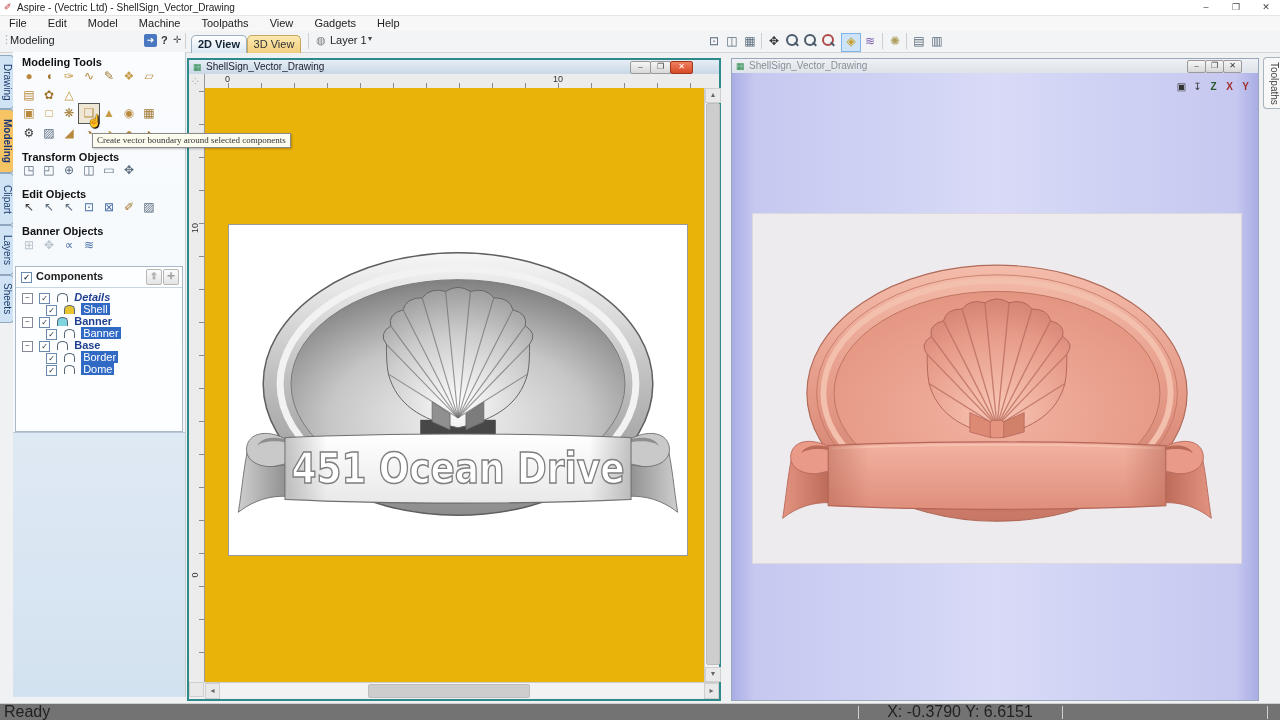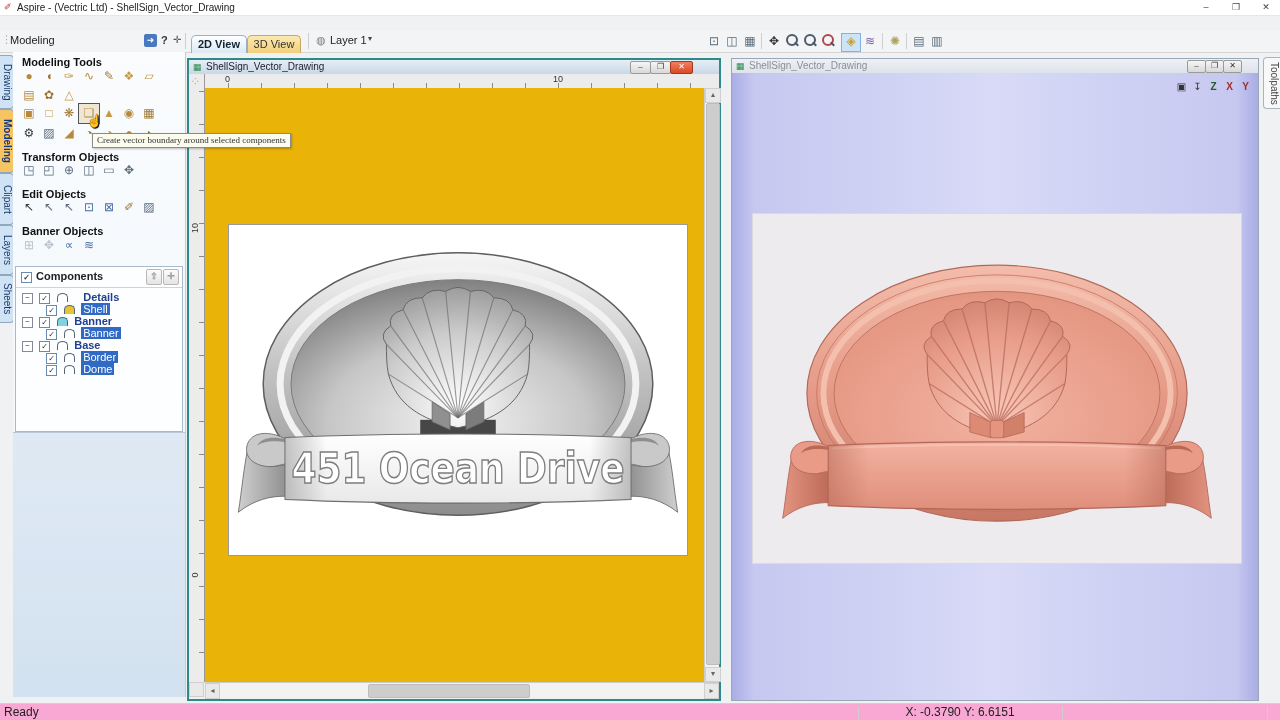--- a/index.html
+++ b/index.html
@@ -55,36 +55,46 @@
   .scroll{background:#f2f2f2;}
   .scbtn{background:#e9e9e9;border:1px solid #cfcfcf;text-align:center;color:#666;font-size:8px;}
   .thumb{background:#cdcdcd;border:1px solid #bdbdbd;border-radius:2px;}
   
   #view3dbg{background:linear-gradient(90deg,#a9ade4 0px,#c6c8f0 22px,#d8daf7 50%,#c6c8f0 calc(100% - 22px),#a9ade4 100%);}
   #material{background:#edebee;border:1px solid #dcd8de;}
   .orico{width:15px;height:15px;text-align:center;font-size:10px;line-height:15px;color:#333;cursor:default;}
   
   #tabtoolpaths{background:#f8f8f8;border:1px solid #aab4be;border-right:none;border-radius:4px 0 0 4px;writing-mode:vertical-rl;font-size:10px;color:#444;text-align:center;cursor:default;}
   
-  #statusbar{left:0;top:703px;width:1280px;height:17px;background:#f9a8d4;border-top:1px solid #d0d0d0;font-size:12px;line-height:16px;color:#222;}
+  #statusbar{left:0;top:703px;width:1280px;height:17px;background:#737373;border-top:1px solid #d0d0d0;font-size:16px;line-height:16px;color:#222;}
   .stsep{width:1px;height:13px;background:#cfcfcf;top:2px;}
 </style>
 </head>
 <body>
 
 <div id="app" class="nosel">
 
   <div id="titlebar" class="abs">
     <span class="abs" style="left:4px;top:0;color:#c04040;font-size:9px;">✐</span>
     <span class="abs" style="left:17px;top:0;">Aspire - (Vectric Ltd) - ShellSign_Vector_Drawing</span>
     <span class="abs winbtn" style="left:1192px;top:0;">–</span>
     <span class="abs winbtn" style="left:1222px;top:0;">❐</span>
     <span class="abs winbtn" style="left:1252px;top:0;">✕</span>
   </div>
 
+  <div id="menubar" class="abs">
+    <span class="mi">File</span>
+    <span class="mi">Edit</span>
+    <span class="mi">Model</span>
+    <span class="mi">Machine</span>
+    <span class="mi">Toolpaths</span>
+    <span class="mi">View</span>
+    <span class="mi">Gadgets</span>
+    <span class="mi">Help</span>
+  </div>
 
   <div id="toolbar" class="abs">
     <span class="abs" style="left:1px;top:2px;font-size:11px;color:#aaa;">⋮</span>
     <span class="abs" style="left:10px;top:3px;font-size:11px;">Modeling</span>
     <span class="abs" style="left:144px;top:3px;width:13px;height:13px;background:#4a78c0;color:#fff;font-size:9px;line-height:13px;text-align:center;border-radius:2px;">➜</span>
     <span class="abs" style="left:161px;top:3px;font-size:11px;font-weight:bold;color:#333;">?</span>
     <span class="abs" style="left:173px;top:3px;font-size:10px;color:#555;">✛</span>
     <div class="abs vsep" style="left:185px;"></div>
 
     <div class="abs vtab active" style="left:191px;width:54px;">2D View</div>
@@ -178,21 +188,21 @@
       <div id="comphead" class="abs" style="left:0;top:0;width:166px;height:20px;">
         <span class="cb" style="position:absolute;left:5px;top:5px;">✓</span>
         <span class="abs" style="left:20px;top:0;text-align:center;">Components</span>
         <span class="abs smallbtn" style="left:130px;top:2px;">⇧</span>
         <span class="abs smallbtn" style="left:147px;top:2px;">✛</span>
       </div>
       <div class="abs trow" style="left:0;top:24px;width:166px;">
         <span class="exp" style="margin-left:6px;">−</span>
         <span class="cb" style="margin-left:3px;">✓</span>
         <span class="bell" style="margin-left:4px;"></span>
-        <span class="tgroup" style="margin-left:12px;">Details</span>
+        <span class="tgroup" style="margin-left:3px;font-style:italic;">Details</span>
       </div>
       <div class="abs trow" style="left:0;top:36px;width:166px;">
         <span class="cb" style="margin-left:30px;">✓</span>
         <span class="bell yellow" style="margin-left:4px;"></span>
         <span class="tsel" style="margin-left:3px;">Shell</span>
       </div>
       <div class="abs trow" style="left:0;top:48px;width:166px;">
         <span class="exp" style="margin-left:6px;">−</span>
         <span class="cb" style="margin-left:3px;">✓</span>
         <span class="bell cyan" style="margin-left:4px;"></span>

